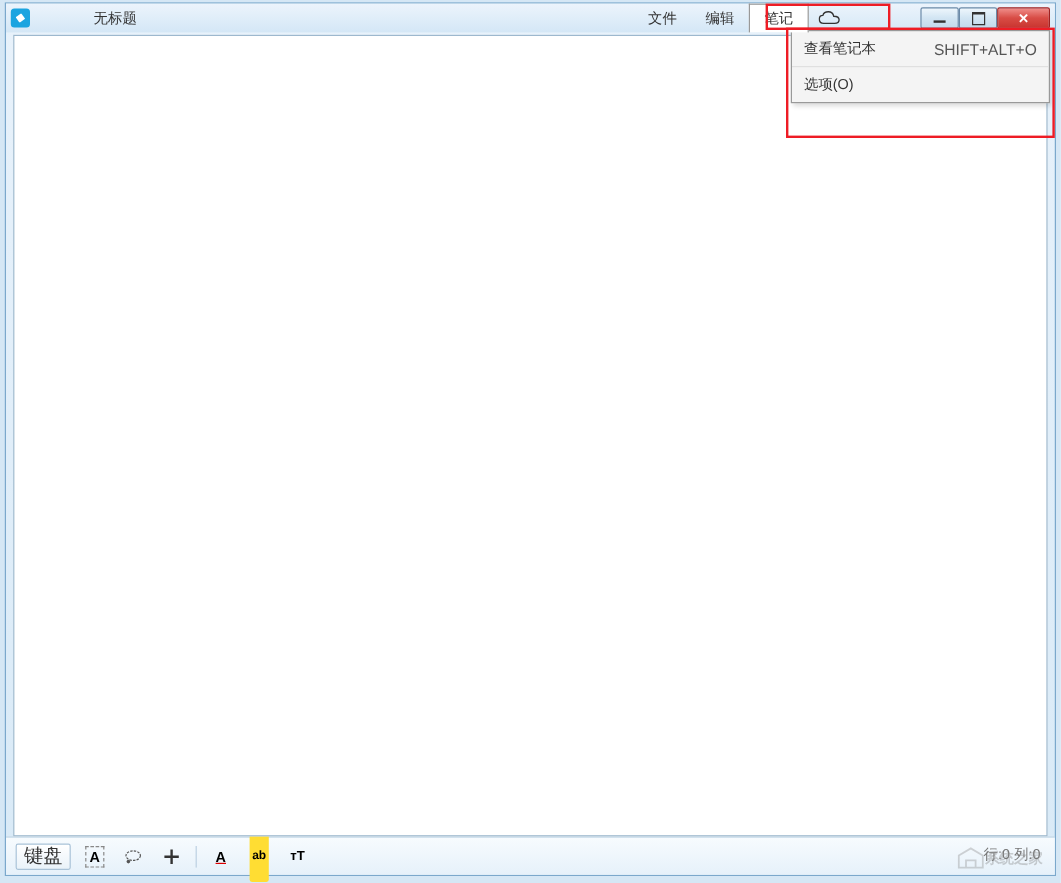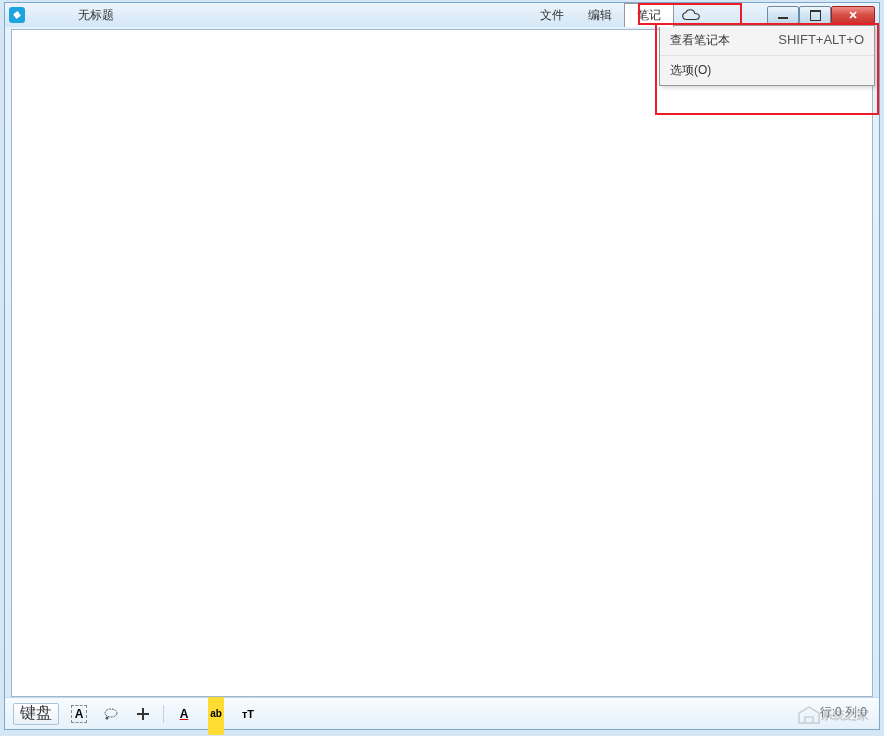--- a/index.html
+++ b/index.html
@@ -152,21 +152,21 @@
       width: 216px;
       background: #f4f4f4;
       border: 1px solid #999;
       z-index: 15;
       box-shadow: 2px 2px 4px rgba(0,0,0,0.15);
     }
     .dropdown-item {
       padding: 6px 10px;
       display: flex;
       justify-content: space-between;
-      align-items: flex-start;
+      align-items: flex-end;
       cursor: pointer;
       border-bottom: 1px solid #e0e0e0;
       color: #333;
       font-size: 12px;
     }
     .dropdown-item:last-child {
       border-bottom: none;
     }
     .shortcut {
       color: #555;

